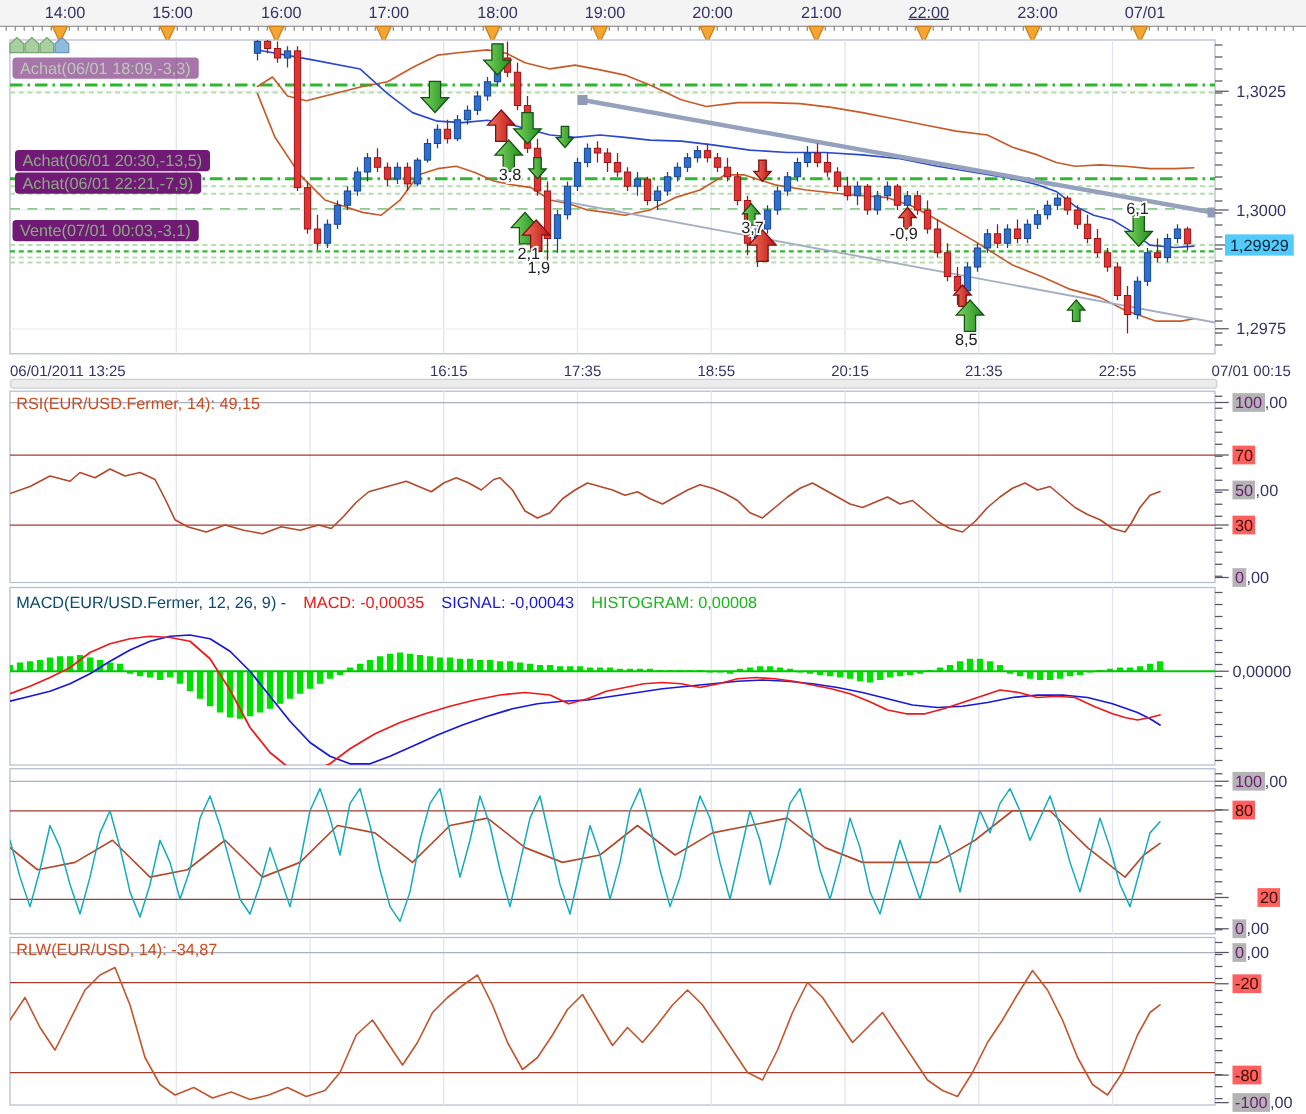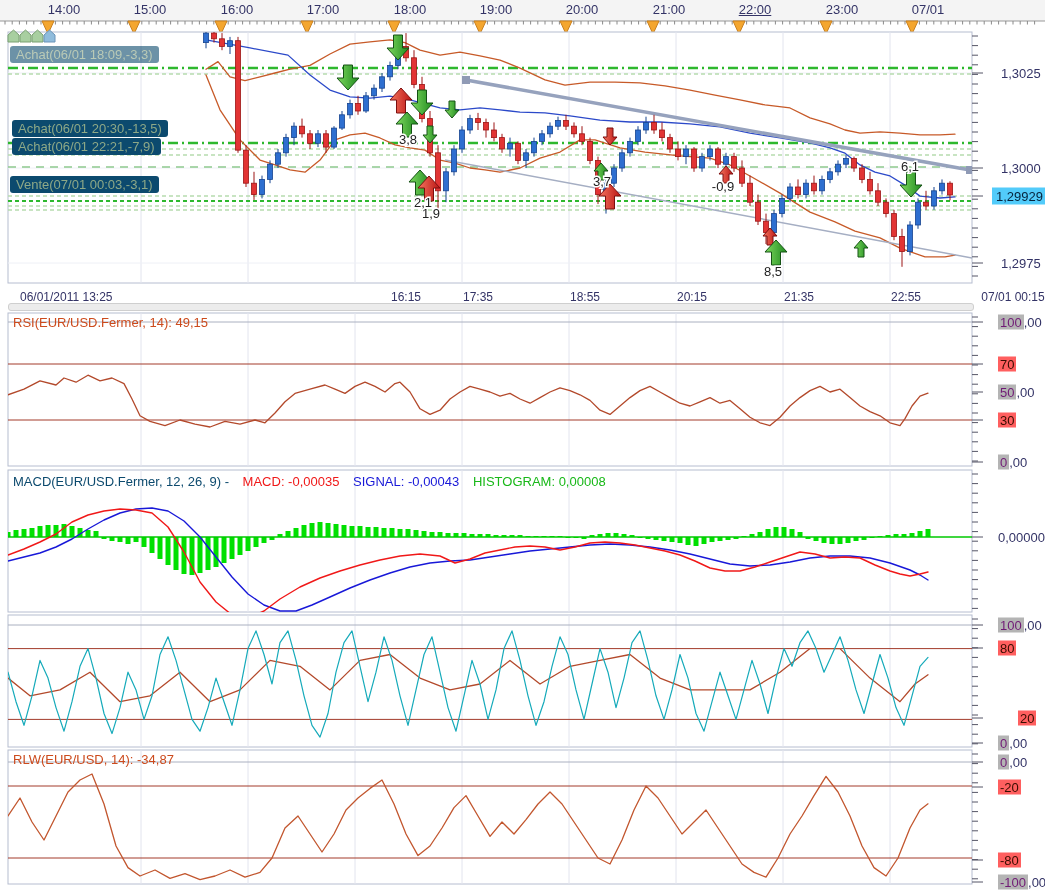--- a/index.html
+++ b/index.html
@@ -1,26 +1,26 @@
 <!DOCTYPE html>
 <html><head>
 <meta charset="utf-8">
 <style>
   html,body{margin:0;padding:0;background:#fff}
   #app{position:relative;width:1045px;height:891px;background:#fff;
        font-family:"Liberation Sans",sans-serif;overflow:hidden}
   #cv{position:absolute;left:0;top:0;z-index:1}
-  #overlay{position:absolute;left:16px;top:0;width:999px;height:891px;z-index:3;pointer-events:none}
+  #overlay{position:absolute;left:4px;top:0;width:999px;height:891px;z-index:3;pointer-events:none}
   .hdr{position:absolute;font-size:13px;white-space:nowrap;z-index:5;pointer-events:none}
   .hdr span{margin-right:10px}
   .t-bb{color:#c5401e}.t-tl{color:#d93a10}.t-bl{color:#d95618}.t-al{color:#2330c0}
   .t-mt{color:#0c4a6e}.t-mm{color:#f01818}.t-ms{color:#1818d8}.t-mh{color:#18b818}
   .t-st{color:#0d9aa8}.t-sk{color:#0d9aa8}.t-sd{color:#cc4a1c}
   .t-rsi{color:#cc4a1c}.t-rlw{color:#cc4a1c}
-  .ann{position:absolute;background:#0c4a6e;border-radius:3px;color:#8da887;
+  .ann{position:absolute;background:#701a75;border-radius:3px;color:#8da887;
        font-size:13px;line-height:17px;padding:0 6px;white-space:nowrap;z-index:4}
   .ann.faded{opacity:.6}
   .axlab{position:absolute;font-size:13px;color:#333366;white-space:nowrap;
          transform:translateY(-50%);z-index:3}
   .bdg{padding:0 2px}
   .b-gray{background:#b4b4b4;color:#701a75}
   .b-red{background:#ff5f5f;color:#3a0d00}
   .badge-cyan{background:#52cbfa;color:#06233c;padding:1px 4px;font-size:13px}
   .tlab{position:absolute;font-size:12px;color:#333366;top:290px;
         transform:translateX(-50%);white-space:nowrap;z-index:3}
@@ -779,21 +779,21 @@
       <div class="axlab" style="left: 982px; top: 537px;">0,00000</div>
       <div class="axlab" style="left: 982px; top: 625px;"><span class="bdg b-gray">100</span>,00</div>
       <div class="axlab" style="left: 982px; top: 648px;"><span class="bdg b-red">80</span></div>
       <div class="axlab" style="left: 982px; top: 718px; padding-left: 20px;"><span class="bdg b-red">20</span></div>
       <div class="axlab" style="left: 982px; top: 743px;"><span class="bdg b-gray">0</span>,00</div>
       <div class="axlab" style="left: 982px; top: 762px;"><span class="bdg b-gray">0</span>,00</div>
       <div class="axlab" style="left: 982px; top: 787px;"><span class="bdg b-red">-20</span></div>
       <div class="axlab" style="left: 982px; top: 860px;"><span class="bdg b-red">-80</span></div>
       <div class="axlab" style="left: 982px; top: 882px;"><span class="bdg b-gray">-100</span>,00</div>
       <div class="tlab left" style="left: 4px;">06/01/2011 13:25</div>
-      <div class="tlab" style="left: 355px; margin-left: 35px;">16:15</div>
+      <div class="tlab" style="left: 355px;">16:15</div>
       <div class="tlab" style="left: 462px;">17:35</div>
       <div class="tlab" style="left: 569px;">18:55</div>
       <div class="tlab" style="left: 676px;">20:15</div>
       <div class="tlab" style="left: 783px;">21:35</div>
       <div class="tlab" style="left: 890px;">22:55</div>
       <div class="tlab" style="left: 997px;">07/01 00:15</div>
     </div>
 
 
   <div class="ann faded" style="left:10px;top:46px">Achat(06/01 18:09,-3,3)</div>

